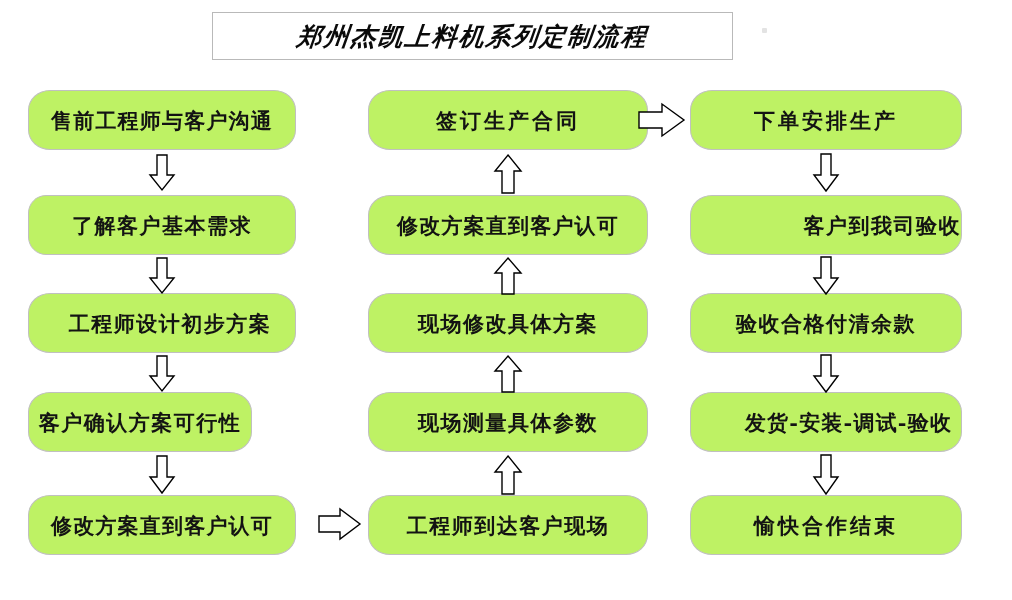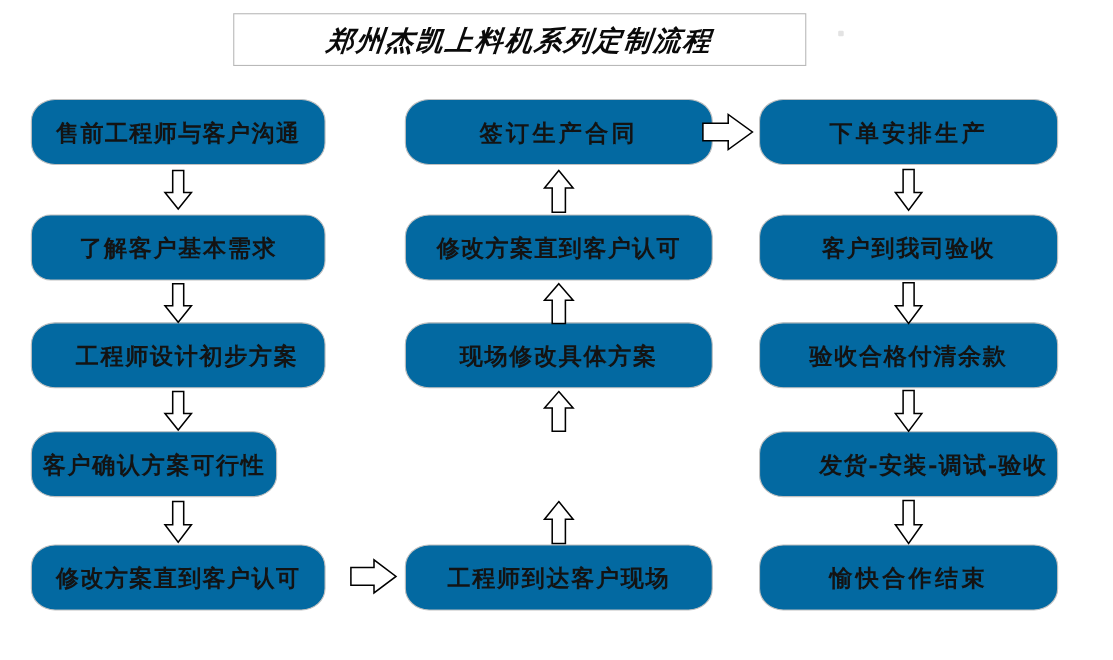--- a/index.html
+++ b/index.html
@@ -24,21 +24,21 @@
     transform:skewX(-6deg);
     white-space:nowrap;
   }
   .artifact{
     position:absolute;left:762px;top:28px;width:5px;height:5px;
     background:#e3e3e3;border-radius:1px;
   }
 
   
   .node{
-    position:absolute;box-sizing:border-box;background:#0369a1;
+    position:absolute;box-sizing:border-box;background:#bef264;
     border:1px solid #c0c0c0;border-radius:22px/20px;
     display:flex;align-items:center;justify-content:center;
     text-align:center;
   }
   .node .label{
     font-family:"DejaVu Serif","Liberation Serif",serif;
     font-size:21px;font-weight:bold;color:#131313;
     letter-spacing:1.5px;white-space:nowrap;line-height:1;
   }
   .node.wide .label{letter-spacing:1.2px;}
@@ -97,20 +97,23 @@
 
   <div class="node narrow" style="left:368px;top:90px;width:280px;height:60px;">
     <span class="label">签订生产合同</span>
   </div>
   <div class="node wide" style="left:368px;top:195px;width:280px;height:60px;">
     <span class="label">修改方案直到客户认可</span>
   </div>
   <div class="node" style="left:368px;top:293px;width:280px;height:60px;">
     <span class="label">现场修改具体方案</span>
   </div>
+  <div class="node" style="left:368px;top:392px;width:280px;height:60px;">
+    <span class="label">现场测量具体参数</span>
+  </div>
   <div class="node" style="left:368px;top:495px;width:280px;height:60px;">
     <span class="label">工程师到达客户现场</span>
   </div>
 
   <div class="arrow" style="left:492px;top:154px;">
     <svg width="32" height="40" viewBox="0 0 32 40">
       <path d="M16 1 L29 17 L22 17 L22 39 L10 39 L10 17 L3 17 Z" fill="#ffffff" stroke="#000000" stroke-width="1.4"></path>
     </svg>
   </div>
   <div class="arrow" style="left:492px;top:257px;">
@@ -125,21 +128,21 @@
   </div>
   <div class="arrow" style="left:492px;top:455px;">
     <svg width="32" height="40" viewBox="0 0 32 40">
       <path d="M16 1 L29 17 L22 17 L22 39 L10 39 L10 17 L3 17 Z" fill="#ffffff" stroke="#000000" stroke-width="1.4"></path>
     </svg>
   </div>
 
   <div class="node narrow" style="left:690px;top:90px;width:272px;height:60px;">
     <span class="label">下单安排生产</span>
   </div>
-  <div class="node" style="left:690px;top:195px;width:272px;height:60px;">
+  <div class="node" style="left:690px;top:195px;width:272px;height:60px;justify-content:flex-end;">
     <span class="label">客户到我司验收</span>
   </div>
   <div class="node" style="left:690px;top:293px;width:272px;height:60px;">
     <span class="label">验收合格付清余款</span>
   </div>
   <div class="node wide" style="left:690px;top:392px;width:272px;height:60px;padding-left:45px;">
     <span class="label">发货-安装-调试-验收</span>
   </div>
   <div class="node narrow" style="left:690px;top:495px;width:272px;height:60px;">
     <span class="label">愉快合作结束</span>

